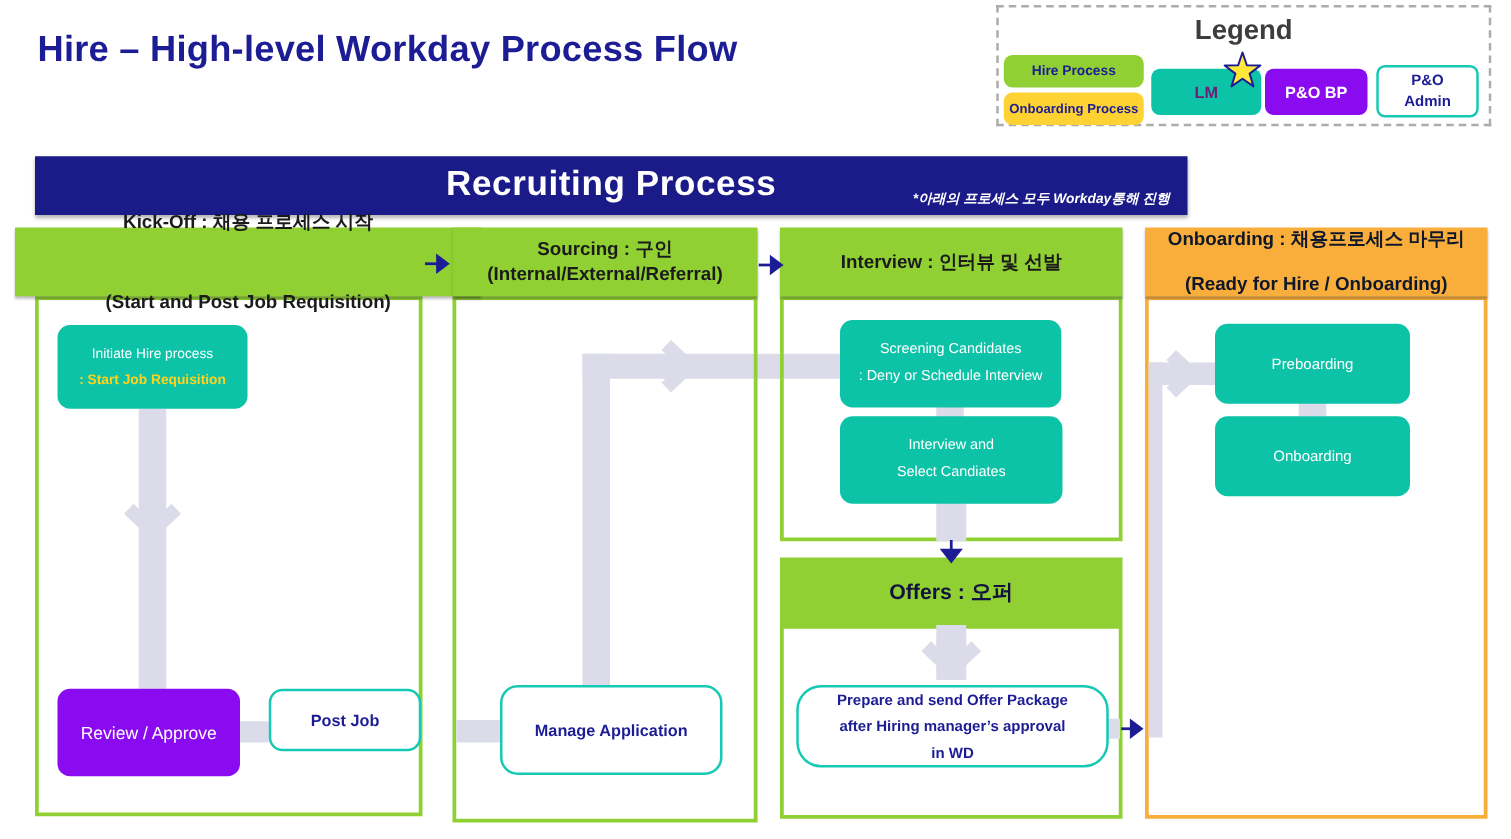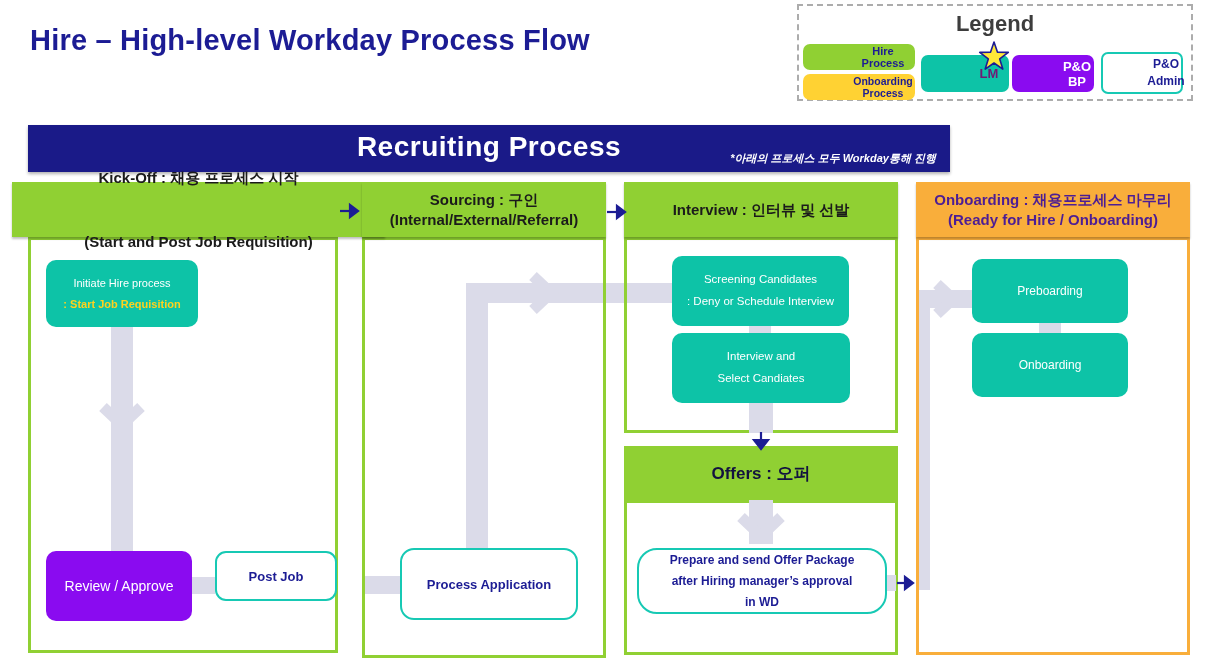--- a/index.html
+++ b/index.html
@@ -6,40 +6,40 @@
   #canvas{position:relative;width:1209px;height:671px;background:#fff;overflow:hidden;
           font-family:"Liberation Sans",sans-serif;}
   .abs{position:absolute;box-sizing:border-box;}
 
   
   .page-title{left:30px;top:24px;font-size:29px;font-weight:600;color:#1C1C94;letter-spacing:.2px;}
 
   
   .legend{left:797px;top:4px;width:396px;height:97px;border:2px dashed #ACACAC;background:#fff;z-index:20;}
   .legend-title{left:0;top:5px;width:100%;text-align:center;font-size:22px;font-weight:bold;color:#3D3D3D;}
-  .chip{display:flex;align-items:center;justify-content:center;border-radius:7px;font-weight:bold;text-align:center;padding-left:48px;}
+  .chip{display:flex;align-items:center;justify-content:center;border-radius:7px;font-weight:bold;text-align:right;}
   .chip-hire{left:4px;top:38px;width:112px;height:26px;background:#90D033;color:#1C1C94;font-size:11px;}
   .chip-onb{left:4px;top:68px;width:112px;height:26px;background:#FFD233;color:#1C1C94;font-size:10.5px;}
   .chip-lm{left:122px;top:49px;width:88px;height:37px;background:#0DC3A7;color:#701a75;font-size:13px;}
   .chip-pobp{left:213px;top:49px;width:82px;height:37px;background:#8A0BF0;color:#fff;font-size:13px;}
   .chip-poadmin{left:302px;top:46px;width:82px;height:42px;background:#fff;border:2px solid #17C9B4;
                 color:#1C1C94;font-size:12px;flex-direction:column;line-height:1.45;}
   .legend-star{left:178px;top:33px;width:34px;height:34px;z-index:25;}
 
   
   .banner{left:28px;top:125px;width:922px;height:47px;background:#1A1A88;z-index:3;
           box-shadow:0 2px 3px rgba(0,0,0,.3);}
   .banner-title{left:0;top:6px;width:100%;text-align:center;color:#fff;font-size:28px;font-weight:bold;letter-spacing:.5px;}
   .banner-note{right:14px;bottom:6px;color:#fff;font-size:11px;font-weight:bold;font-style:italic;}
 
   
   .hdr{top:182px;height:55px;display:flex;flex-direction:column;align-items:center;justify-content:center;
        font-weight:bold;z-index:3;box-shadow:0 2px 2px rgba(0,0,0,.25);}
   .hdr-green{background:#90D033;color:#1B1B1B;}
-  .hdr-orange{background:#F9AE3B;color:#4c1d95;}
+  .hdr-orange{background:#F9AE3B;color:#0f172a;justify-content:space-between;}
   .hdr div{font-size:15px;line-height:1.3;}
   .hdr1{left:12px;width:373px;gap:44px;}
   .hdr2{left:362px;width:244px;}
   .hdr3{left:624px;width:274px;text-align:center;}
   .hdr4{left:916px;width:274px;}
 
   
   .body-box{background:#fff;z-index:2;}
   .bd-green{border:3px solid #90D033;}
   .bd-orange{border:3px solid #F9AE3B;}
@@ -138,21 +138,21 @@
   <div class="abs bar" style="left:919px;top:290px;width:11px;height:300px;"></div>
   <div class="abs bar" style="left:919px;top:290px;width:53px;height:18px;"></div>
   <div class="abs bar" style="left:1039px;top:322px;width:22px;height:11px;"></div>
 
   <div class="abs node node-teal initiate">
     <span>Initiate Hire process</span>
     <span class="hl">: Start Job Requisition</span>
   </div>
   <div class="abs node node-purple review">Review / Approve</div>
   <div class="abs node node-outline postjob">Post Job</div>
-  <div class="abs node node-outline manage">Process Application</div>
+  <div class="abs node node-outline manage">Manage Application</div>
   <div class="abs node node-teal screening">
     <span>Screening Candidates</span>
     <span>: Deny or Schedule Interview</span>
   </div>
   <div class="abs node node-teal selectc">
     <span>Interview and</span>
     <span>Select Candiates</span>
   </div>
   <div class="abs node node-outline offerpkg">
     <span class="l1">Prepare and send Offer Package</span>

